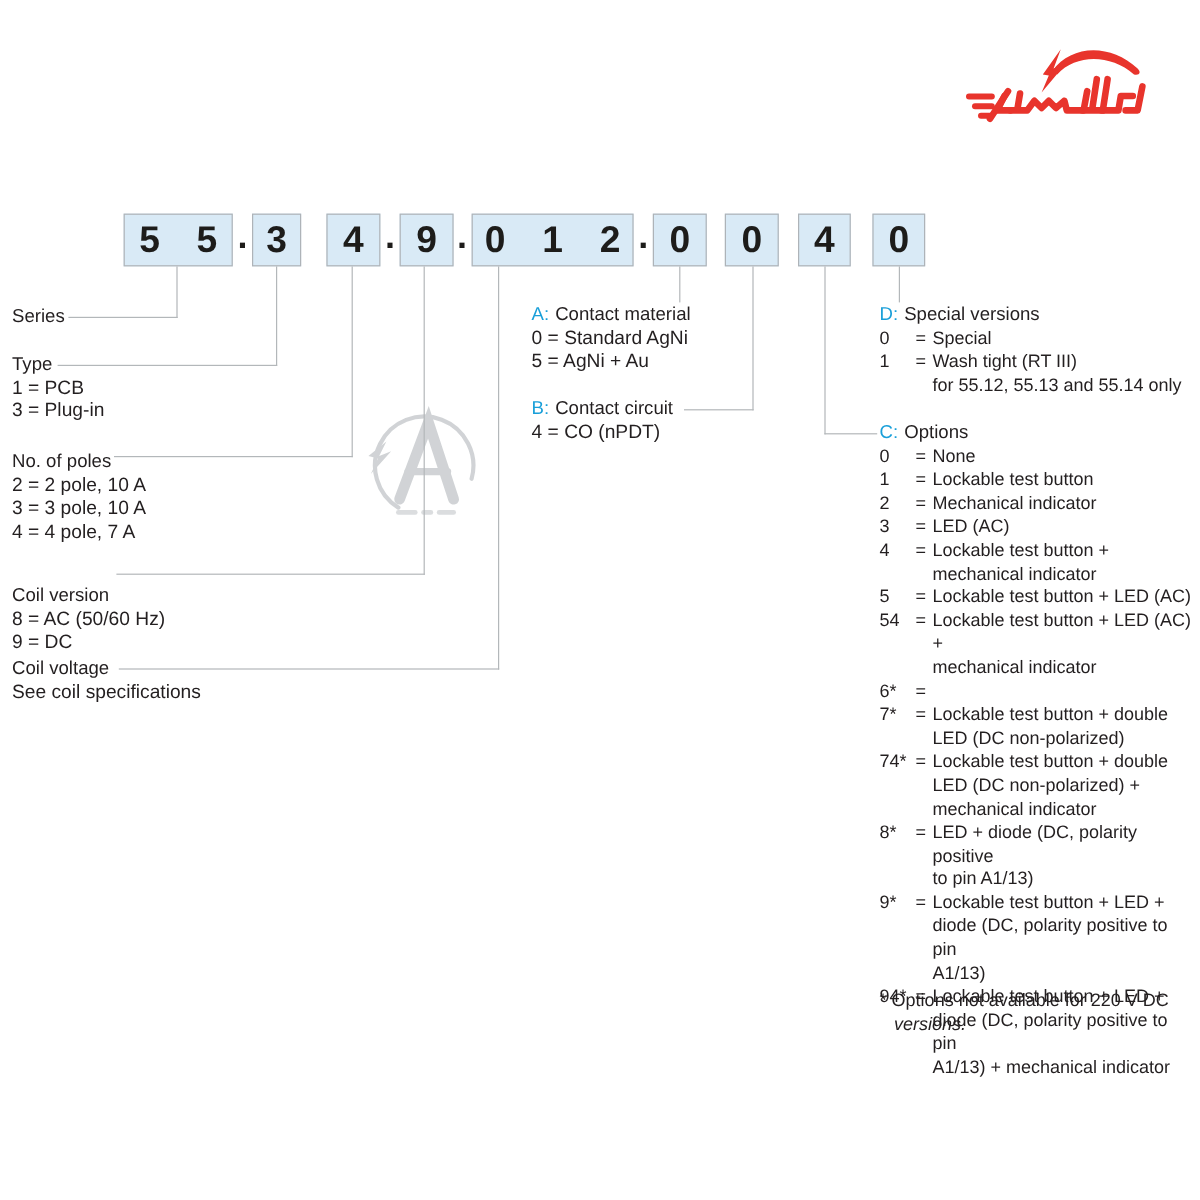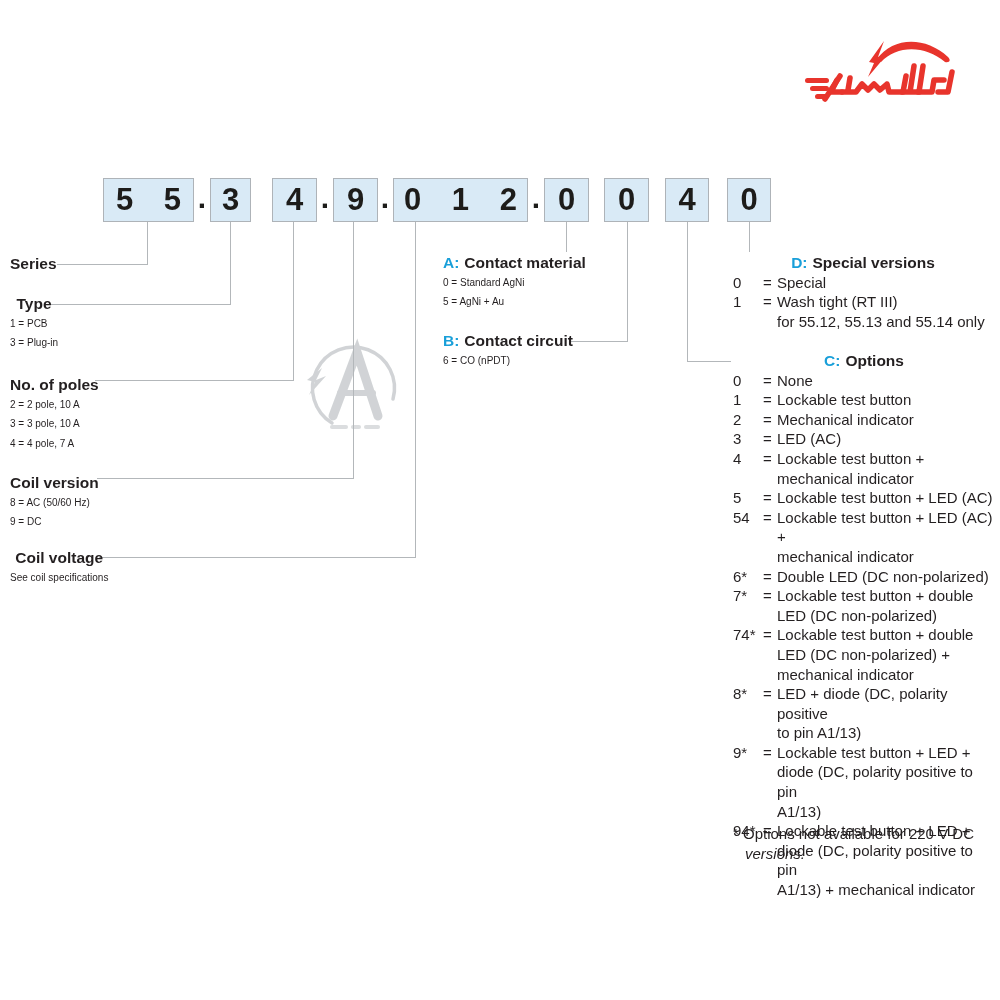--- a/index.html
+++ b/index.html
@@ -15,23 +15,23 @@
   .sep{position:absolute;top:178px;height:37px;width:14px;
        display:flex;align-items:flex-end;justify-content:center;
        font-weight:bold;font-size:30px;color:#1d1c1a;}
 
   
   .vline{position:absolute;width:1px;background:#b3b7ba;}
   .hline{position:absolute;height:1px;background:#b3b7ba;}
 
   
   .tblock{position:absolute;font-size:15px;line-height:19.6px;}
-  .heading{font-weight:bold;font-size:15.5px;line-height:19.6px;text-align:center;}
+  .heading{font-weight:normal;font-size:15.5px;line-height:19.6px;}
   .prefix{color:#199fd9;margin-right:5px;}
-  .item{font-size:10px;line-height:19.6px;}
+  .item{font-size:16px;line-height:19.6px;}
   .row{display:grid;grid-template-columns:30px 14px auto;font-size:15px;line-height:19.6px;}
   .row .code{text-align:left;}
   .row .eq{text-align:left;}
   .row .desc{white-space:pre-line;}
   .footnote{position:absolute;font-size:15px;line-height:19.6px;}
   .footnote .fn2{padding-left:12px;font-style:italic;}
 
   .logo{position:absolute;left:805px;top:32px;width:155px;height:75px;}
   .watermark{position:absolute;left:300px;top:338px;width:115px;height:95px;opacity:.45;}
 </style>
@@ -135,21 +135,21 @@
     <div class="item">3 = Plug-in</div>
   </div>
 
   <div class="tblock" style="left:10px;top:375px">
     <div class="heading">No. of poles</div>
     <div class="item">2 = 2 pole, 10 A</div>
     <div class="item">3 = 3 pole, 10 A</div>
     <div class="item">4 = 4 pole, 7 A</div>
   </div>
 
-  <div class="tblock" style="left:10px;top:473px">
+  <div class="tblock" style="left:10px;top:487px">
     <div class="heading">Coil version</div>
     <div class="item">8 = AC (50/60 Hz)</div>
     <div class="item">9 = DC</div>
   </div>
 
   <div class="tblock" style="left:10px;top:548px">
     <div class="heading">Coil voltage</div>
     <div class="item">See coil specifications</div>
   </div>
 
@@ -158,21 +158,21 @@
       <span class="prefix">A:</span><span>Contact material</span>
     </div>
     <div class="item">0 = Standard AgNi</div>
     <div class="item">5 = AgNi + Au</div>
   </div>
 
   <div class="tblock" style="left:443px;top:331px">
     <div class="heading">
       <span class="prefix">B:</span><span>Contact circuit</span>
     </div>
-    <div class="item">6 = CO (nPDT)</div>
+    <div class="item">4 = CO (nPDT)</div>
   </div>
 
   <div class="tblock" style="left:733px;top:253px;width:260px">
     <div class="heading">
       <span class="prefix">D:</span><span>Special versions</span>
     </div>
     <div class="row">
       <span class="code">0</span>
       <span class="eq">=</span>
       <span class="desc">Special</span>
@@ -222,21 +222,20 @@
       </div>
     <div class="row">
         <span class="code">54</span>
         <span class="eq">=</span>
         <span class="desc">Lockable test button + LED (AC) +
 mechanical indicator</span>
       </div>
     <div class="row">
         <span class="code">6*</span>
         <span class="eq">=</span>
-        <span class="desc">Double LED (DC non-polarized)</span>
       </div>
     <div class="row">
         <span class="code">7*</span>
         <span class="eq">=</span>
         <span class="desc">Lockable test button + double
 LED (DC non-polarized)</span>
       </div>
     <div class="row">
         <span class="code">74*</span>
         <span class="eq">=</span>

